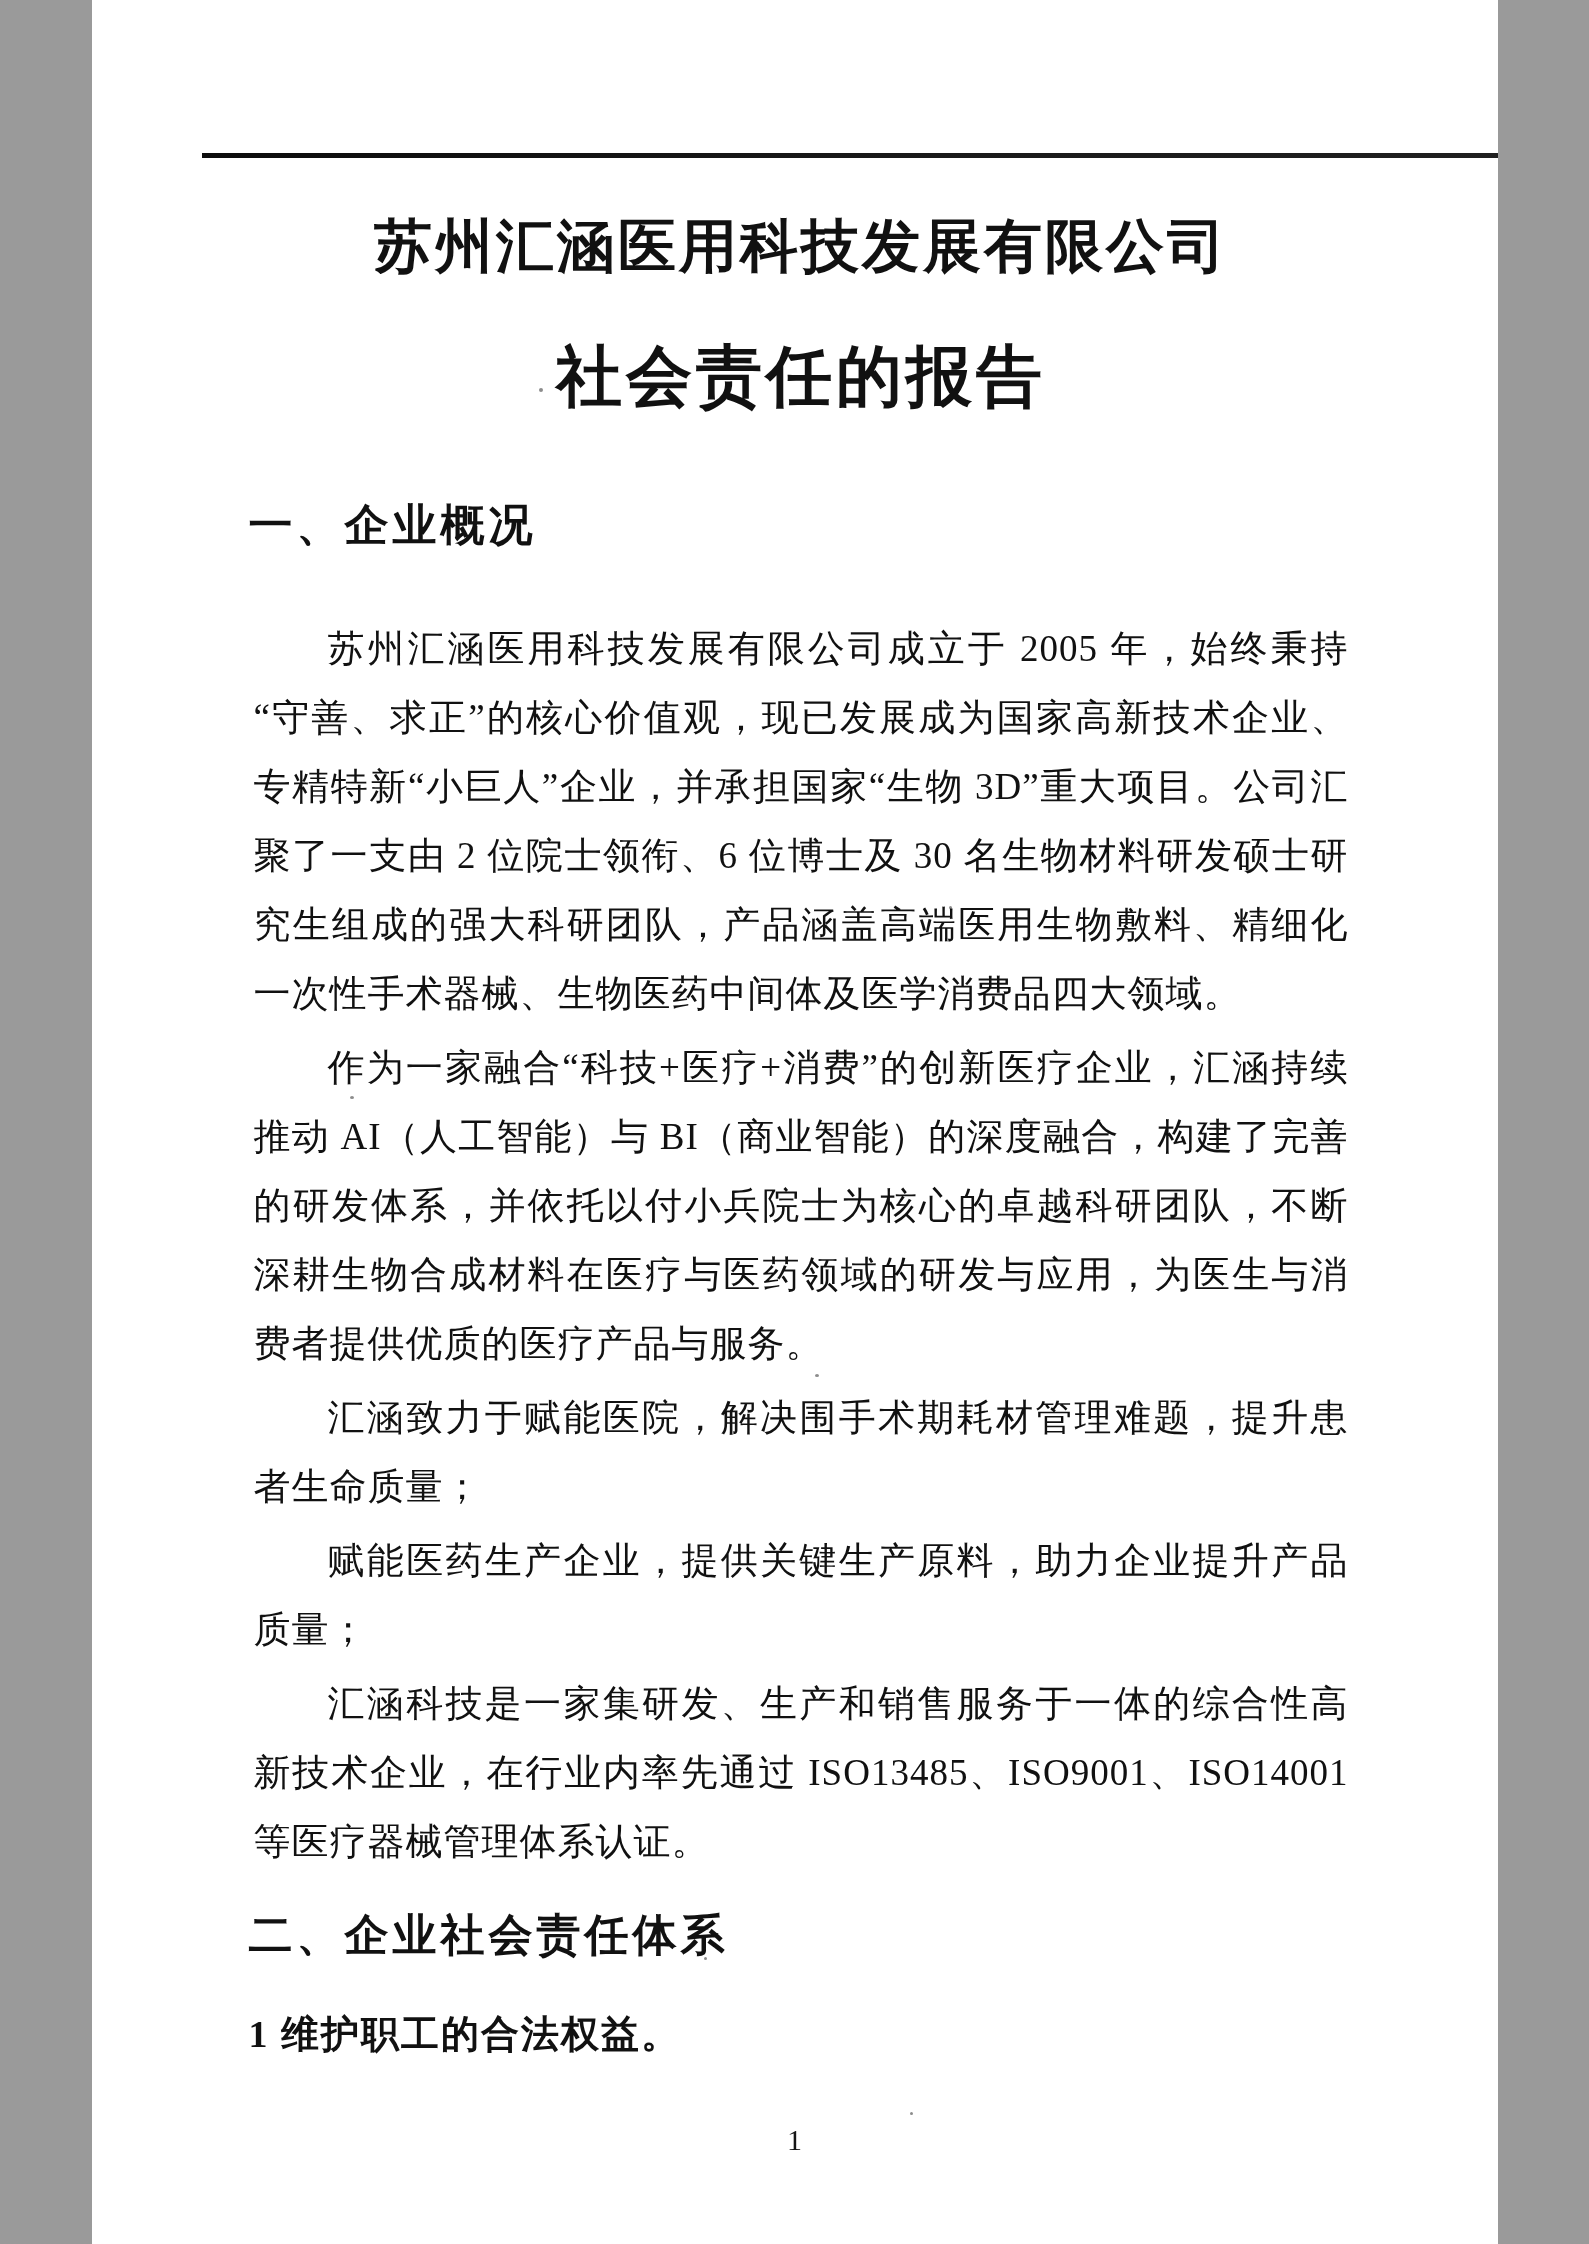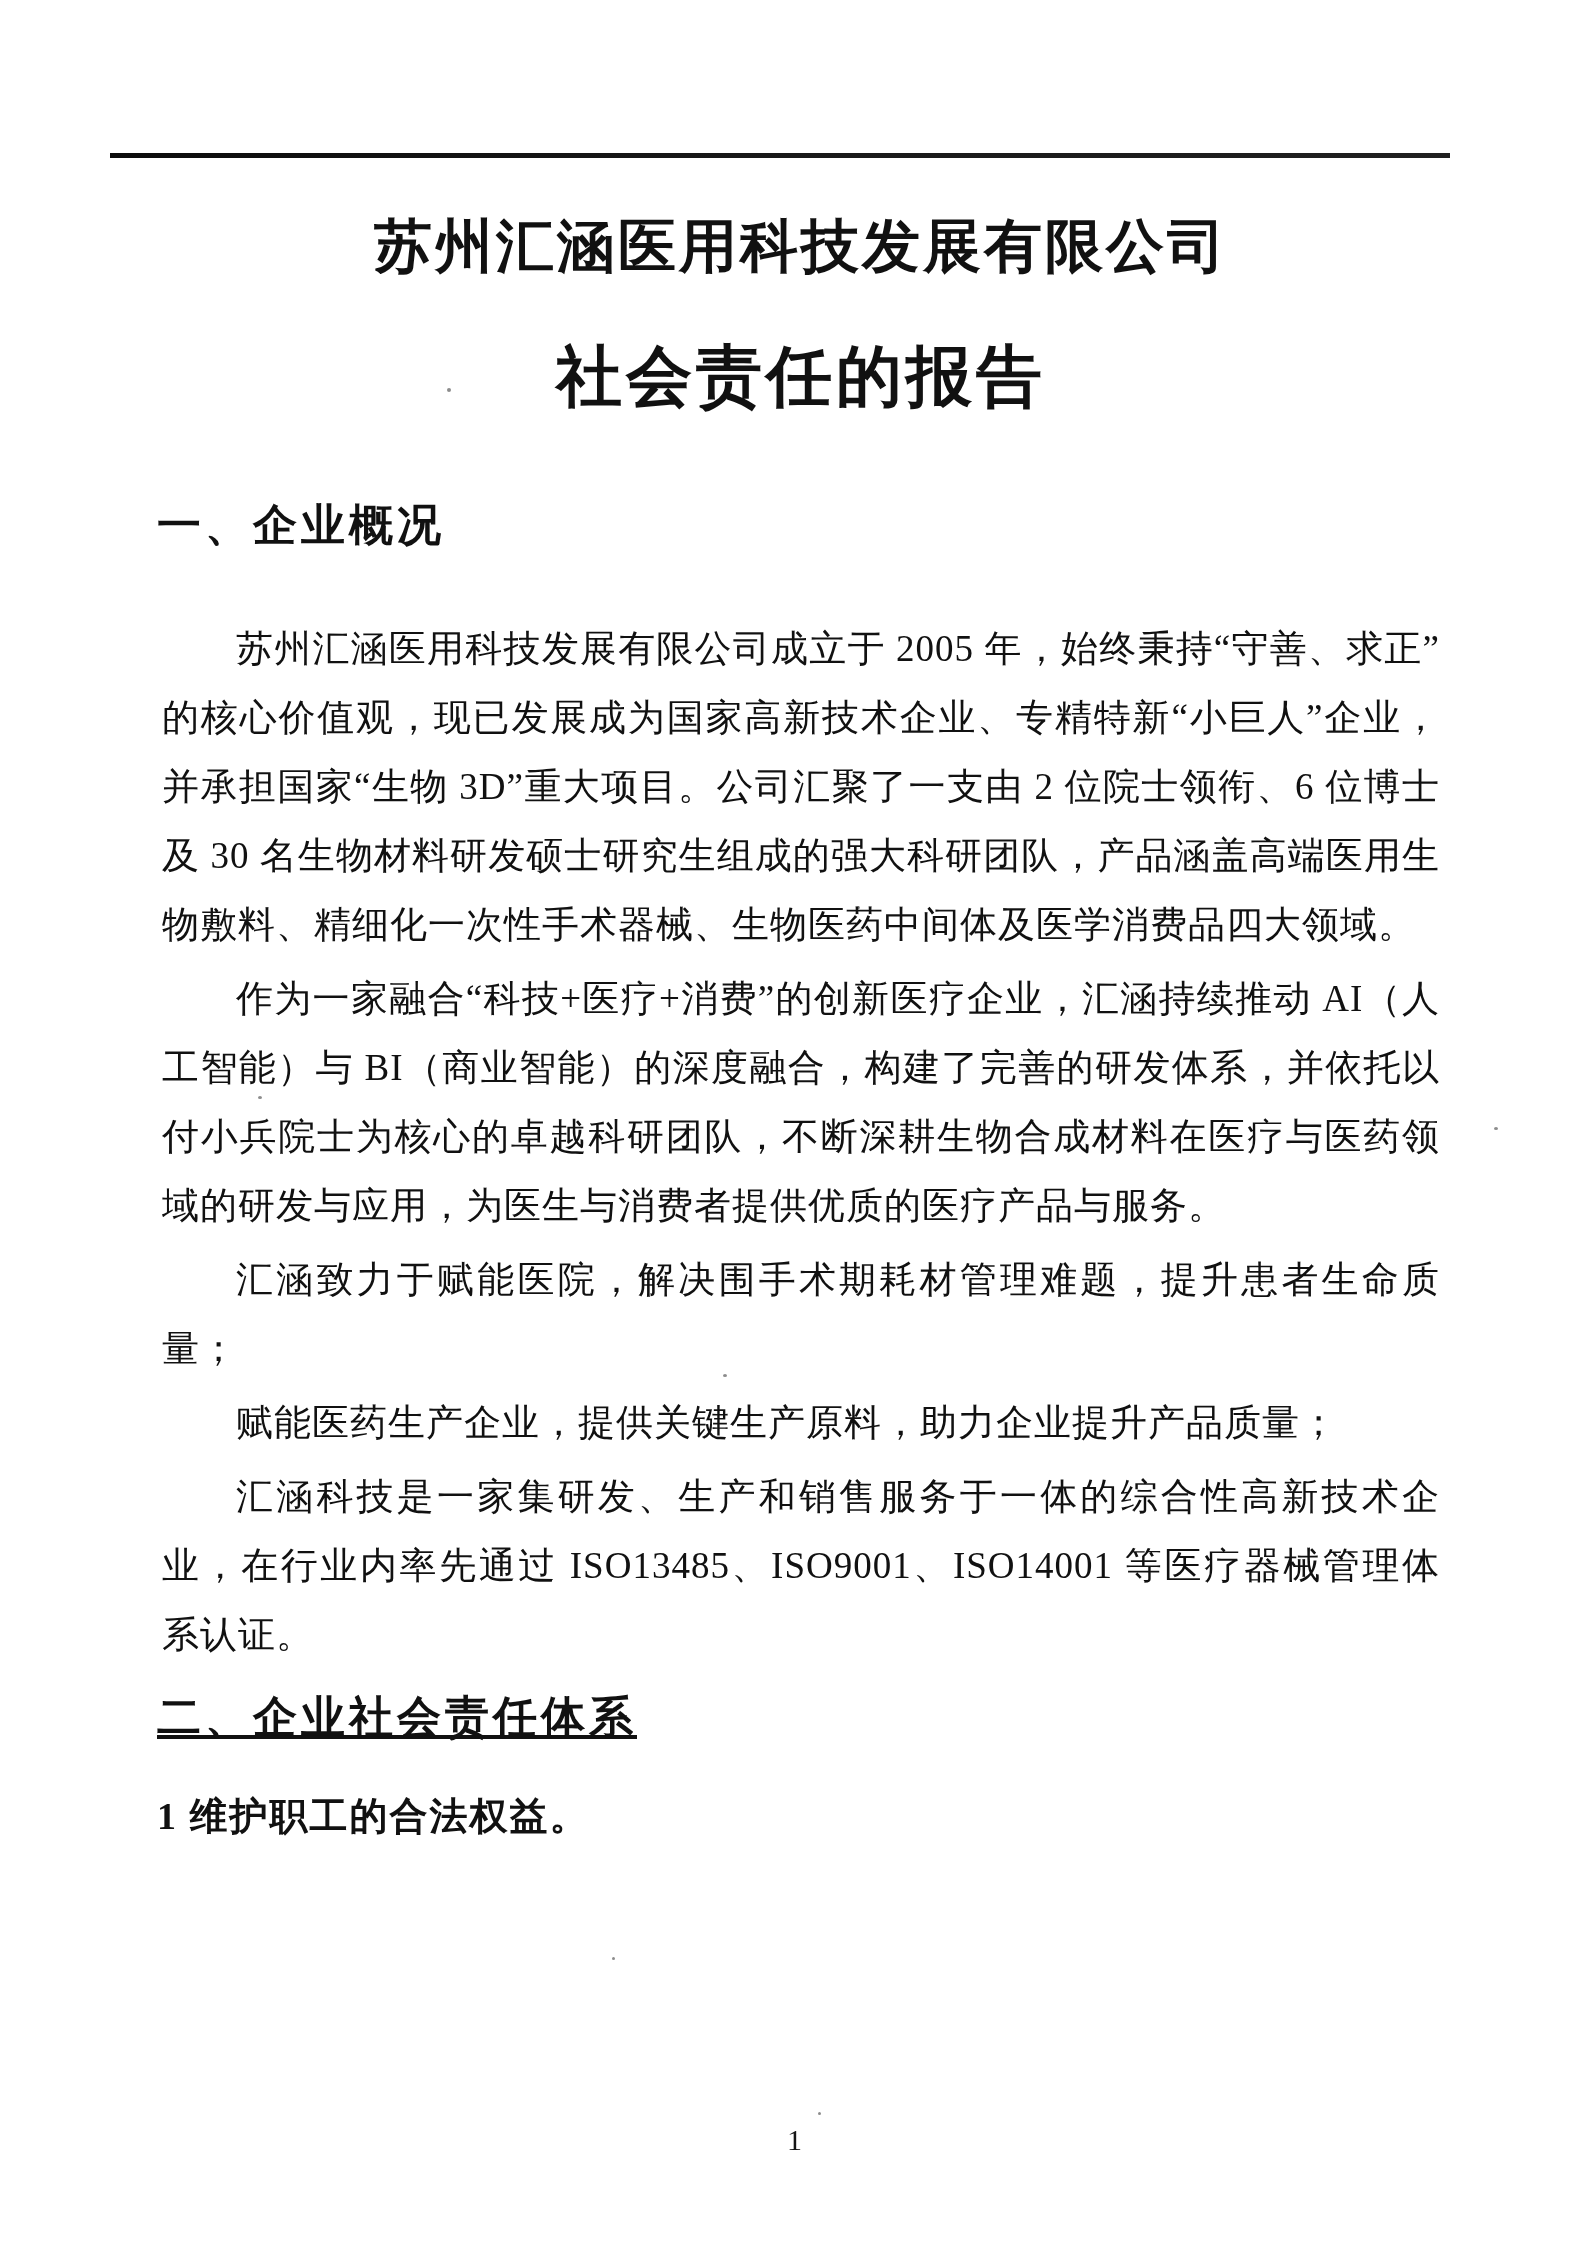--- a/index.html
+++ b/index.html
@@ -2,21 +2,21 @@
 <html lang="zh"><head>
 <meta charset="utf-8">
 <style>
   html, body {
     margin: 0;
     padding: 0;
     background: #9a9a9a;
   }
   .page {
     position: relative;
-    width: 1589px;
+    width: 1406px;
     height: 2244px;
     margin: 0 auto;
     background: #ffffff;
     color: #111111;
     font-family: "Liberation Serif", "DejaVu Serif", serif;
     overflow: hidden;
   }
   .top-rule {
     position: absolute;
     top: 153px;
@@ -49,22 +49,21 @@
     margin: 0;
     font-size: 44px;
     line-height: 55px;
     font-weight: 700;
     letter-spacing: 4px;
   }
   .section-heading.first {
     margin-top: 86px;
   }
   .section-heading.second {
-    margin-top: 21px;
-    text-decoration: underline;
+    margin-top: 32px;
   }
   .sub-heading {
     margin: 47px 0 0 0;
     font-size: 38px;
     line-height: 49px;
     font-weight: 700;
     letter-spacing: 2px;
   }
   .body-block {
     margin-top: 61px;

